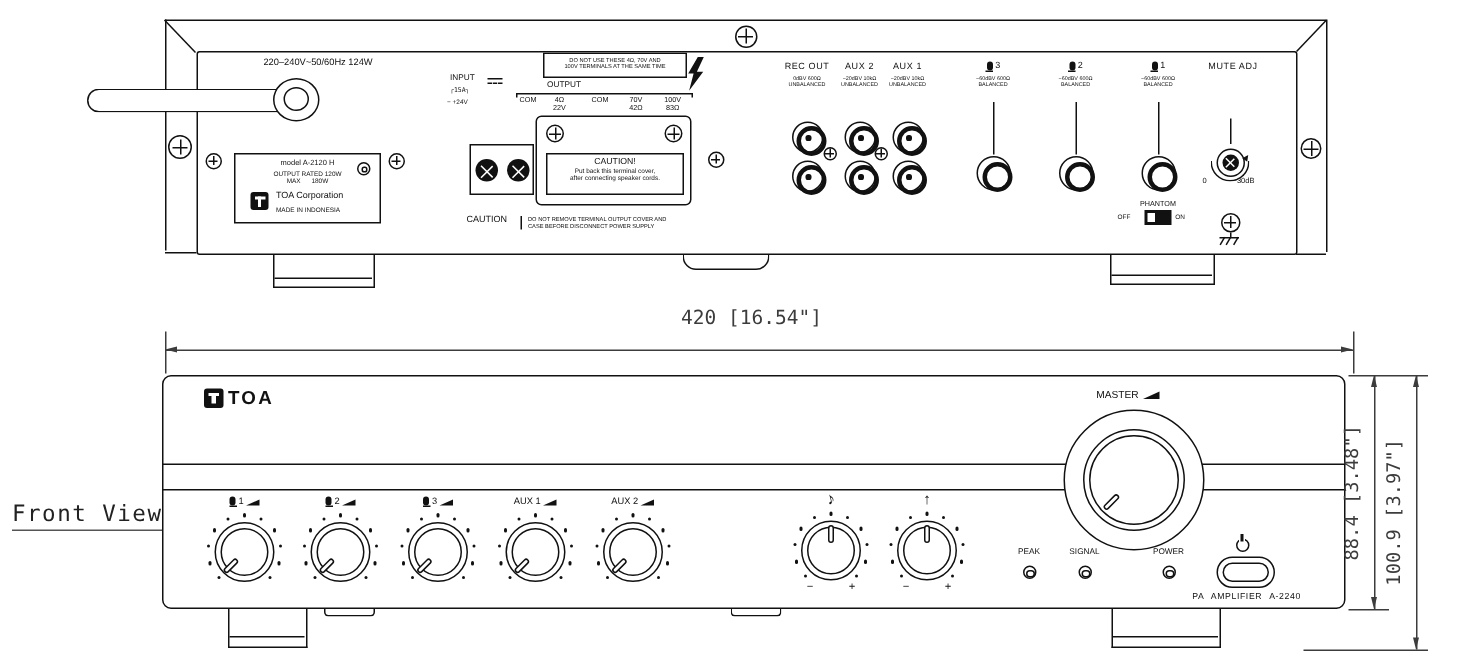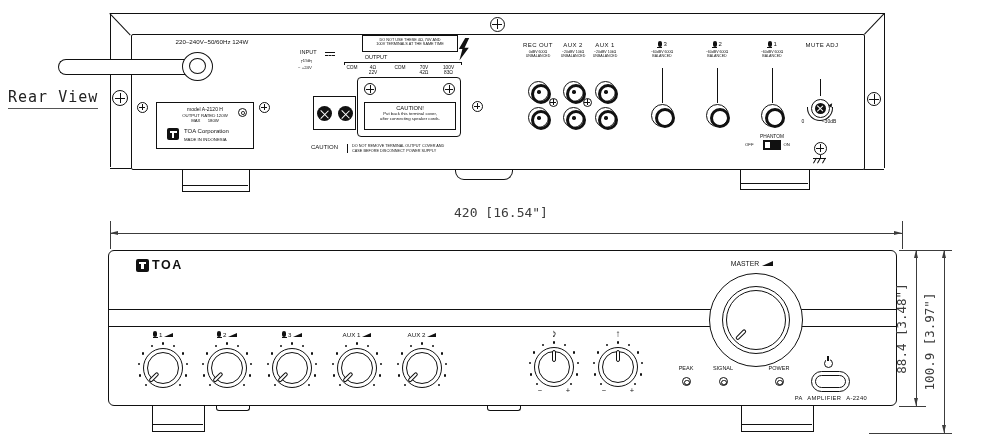--- a/index.html
+++ b/index.html
@@ -40,21 +40,20 @@
 .viewlbl{position:absolute;font-family:"DejaVu Sans Mono",monospace;font-size:15px;letter-spacing:1px;color:#222;border-bottom:1.2px solid #555;padding-bottom:2px}
 .dim{position:absolute;font-family:"DejaVu Sans Mono",monospace;color:#3c3c3c;white-space:nowrap}
 .f36{font-size:3.6px}.f38{font-size:3.8px}.f43{font-size:4.3px}.f48{font-size:4.8px}.f5{font-size:5px}.f55{font-size:5.5px}.f58{font-size:5.8px}.f6{font-size:6px}.f62{font-size:6.2px}
 .flexc{display:flex;justify-content:center;align-items:center}
 </style>
 </head>
 <body>
 
 <div class="stage">
 
-  <div class="viewlbl" style="left:8px;top:88px">Rear View</div>
 
   <div class="hl" style="left:110px;top:12.5px;width:774px"></div>
   <div class="hl" style="left:110px;top:13px;width:29.6px;transform:rotate(46.4deg);transform-origin:0 0"></div>
   <div class="hl" style="left:864px;top:34px;width:29px;transform:rotate(-46.4deg);transform-origin:0 0"></div>
   <div class="vl" style="left:110px;top:13px;height:154px"></div>
   <div class="hl" style="left:110px;top:167.5px;width:21px"></div>
   <div class="vl" style="left:883.5px;top:13px;height:155px"></div>
   <div class="hl" style="left:864px;top:168.5px;width:20px"></div>
   <div class="a" style="left:130.5px;top:34px;width:734px;height:136px;border:1.4px solid #111;border-radius:2px;background:#fff"></div>
 
@@ -231,20 +230,21 @@
   <div class="hl" style="left:817px;top:162.5px;width:6px;border-top-width:1px;transform:rotate(-60deg);transform-origin:0 0"></div>
   <div class="hl" style="left:821.5px;top:162.5px;width:6px;border-top-width:1px;transform:rotate(-60deg);transform-origin:0 0"></div>
 
   <div class="vld" style="left:109.5px;top:221px;height:28px"></div>
   <div class="vld" style="left:901.5px;top:221px;height:28px"></div>
   <div class="hld" style="left:110px;top:232.5px;width:792px"></div>
   <div class="a" style="left:110px;top:230.5px;width:0;height:0;border-top:2.5px solid transparent;border-bottom:2.5px solid transparent;border-right:8px solid #3c3c3c"></div>
   <div class="a" style="left:894px;top:230.5px;width:0;height:0;border-top:2.5px solid transparent;border-bottom:2.5px solid transparent;border-left:8px solid #3c3c3c"></div>
   <div class="dim tc" style="left:436px;top:205px;width:130px;font-size:13px">420 [16.54"]</div>
 
+  <div class="viewlbl" style="left:8px;top:333px">Front View</div>
 
   <div class="a" style="left:108px;top:250px;width:789px;height:156px;border:1.5px solid #111;border-radius:6px;background:#fff"></div>
 
   <div class="hl" style="left:108px;top:308.5px;width:789px;border-top-width:1.2px"></div>
   <div class="hl" style="left:108px;top:325.5px;width:789px;border-top-width:1.2px"></div>
 
   <div class="a" style="left:136px;top:259px;width:13px;height:13px;background:#111;border-radius:2px">
       <div class="a" style="left:2.6px;top:2.6px;width:7.8px;height:2.8px;background:#fff"></div>
       <div class="a" style="left:5.2px;top:2.6px;width:2.6px;height:7.8px;background:#fff"></div>
     </div>

